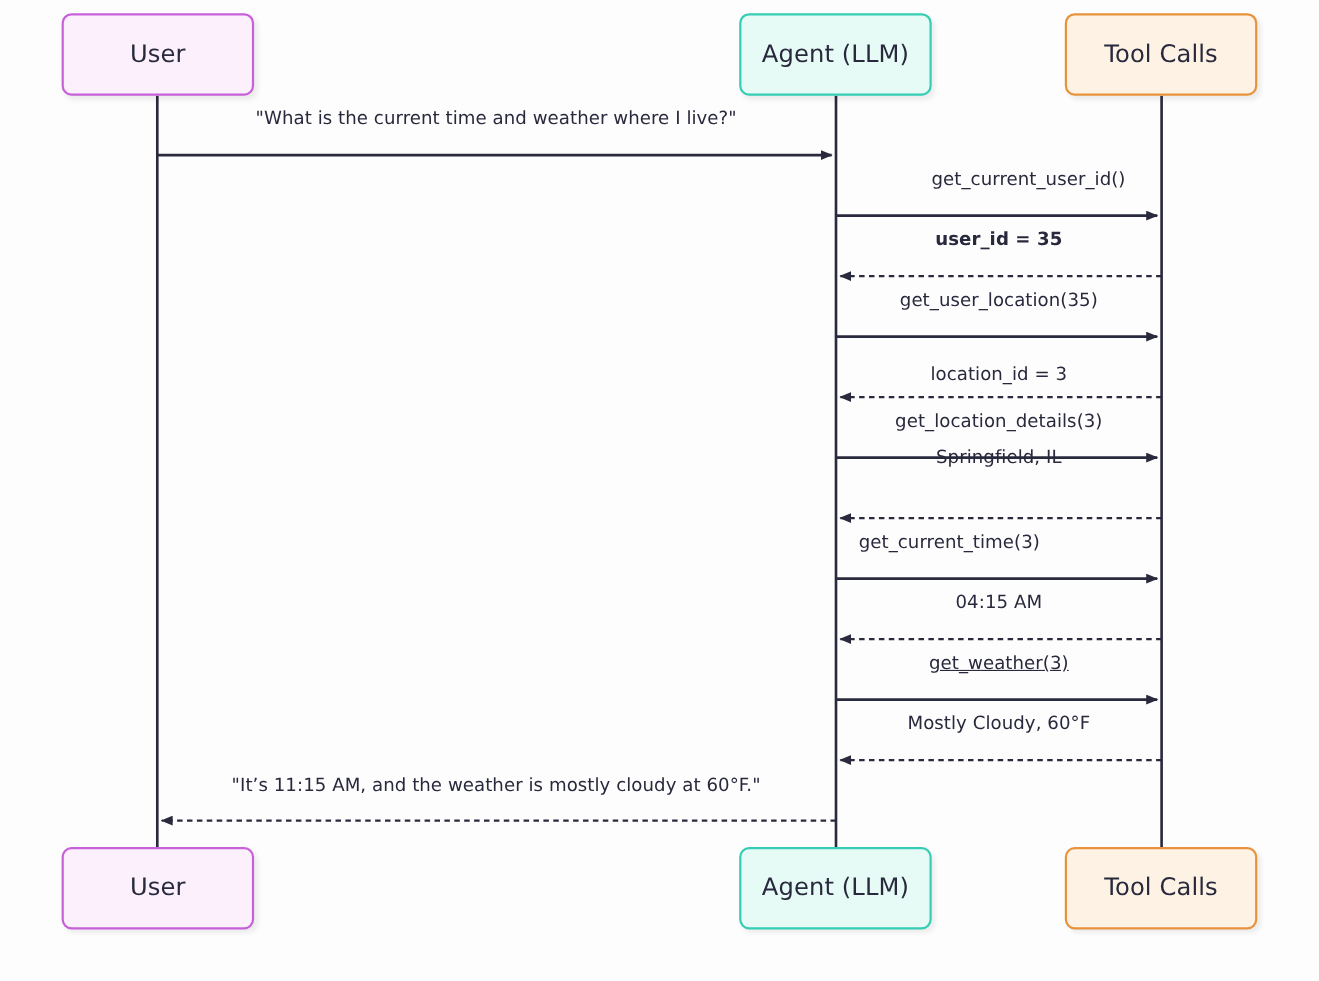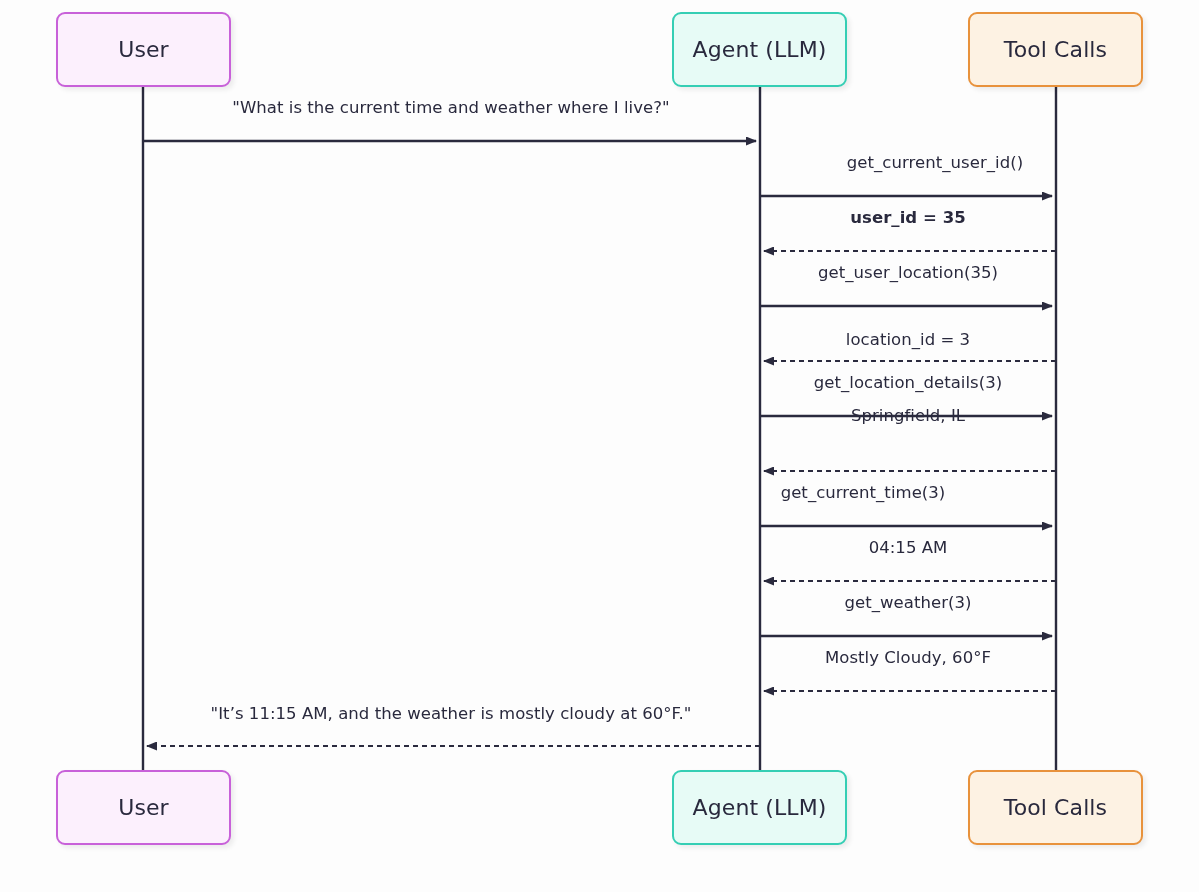--- a/index.html
+++ b/index.html
@@ -109,17 +109,17 @@
   <div id="labels-layer">
       <div class="msg-label" style="left: 451px; top: 98px;">"What is the current time and weather where I live?"</div>
       <div class="msg-label" style="left: 908px; top: 153px; margin-left: 27px;">get_current_user_id()</div>
       <div class="msg-label" style="left: 908px; top: 208px; font-weight: bold;">user_id = 35</div>
       <div class="msg-label" style="left: 908px; top: 263px;">get_user_location(35)</div>
       <div class="msg-label" style="left: 908px; top: 318px; margin-top: 12px;">location_id = 3</div>
       <div class="msg-label" style="left: 908px; top: 373px;">get_location_details(3)</div>
       <div class="msg-label" style="left: 908px; top: 406px;">Springfield, IL</div>
       <div class="msg-label" style="left: 863px; top: 483px;">get_current_time(3)</div>
       <div class="msg-label" style="left: 908px; top: 538px;">04:15 AM</div>
-      <div class="msg-label" style="left: 908px; top: 593px;">get_weather(3)</div>
+      <div class="msg-label" style="left: 908px; top: 593px; text-decoration: underline;">get_weather(3)</div>
       <div class="msg-label" style="left: 908px; top: 648px;">Mostly Cloudy, 60°F</div>
       <div class="msg-label" style="left: 451px; top: 704px;">"It’s 11:15 AM, and the weather is mostly cloudy at 60°F."</div>
     </div>
 </div>
 
 </body></html>

